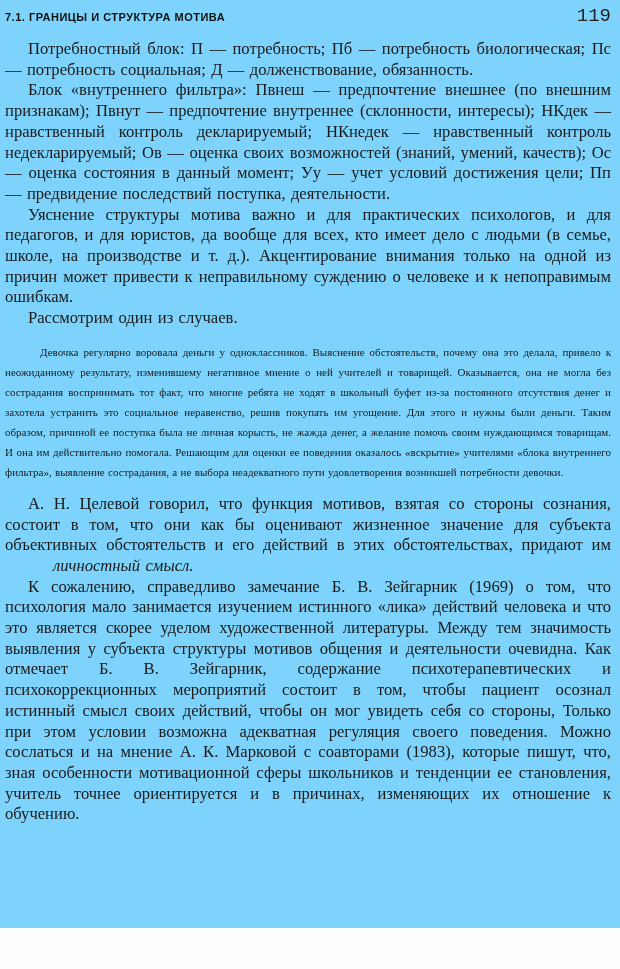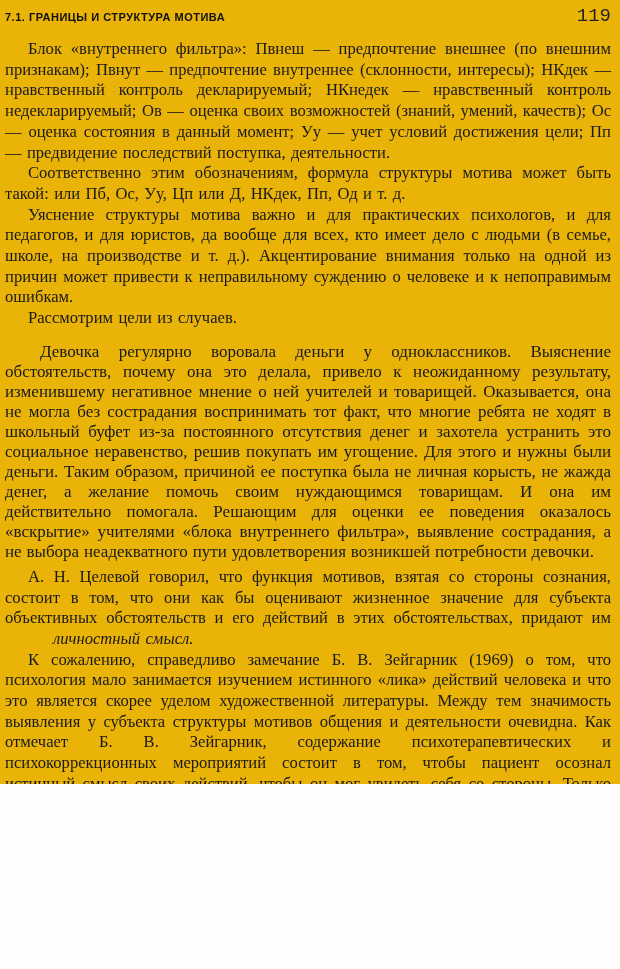--- a/index.html
+++ b/index.html
@@ -4,22 +4,22 @@
 <style>
   html, body {
     margin: 0;
     padding: 0;
     background: #fdfdfd;
   }
   .page {
     position: relative;
     box-sizing: border-box;
     width: 620px;
-    height: 784px;
-    background: #eab308;
+    height: 928px;
+    background: #7dd3fc;
     color: #1a1a1a;
     padding: 6px 9px 0 5px;
     overflow: hidden;
     font-family: "Liberation Serif", serif;
   }
   .running-header {
     display: flex;
     justify-content: space-between;
     align-items: flex-start;
     margin-bottom: 13px;
@@ -45,22 +45,22 @@
     text-align: justify;
     word-spacing: 1.2px;
   }
   .body-text p {
     margin: 0;
     padding: 0;
     text-indent: 23px;
   }
   .case-quote {
     display: block;
-    margin: 13px 0 5px 0;
-    font-size: 17px;
+    margin: 13px 0 12px 0;
+    font-size: 11px;
     line-height: 20px;
     text-indent: 35px;
     text-align: justify;
     word-spacing: 0.6px;
   }
   .emph {
     font-style: italic;
     margin-left: 48px;
   }
 </style>
@@ -69,29 +69,29 @@
 
 <div class="page">
 
   <header class="running-header">
     <span class="section-title">7.1. ГРАНИЦЫ И СТРУКТУРА МОТИВА</span>
     <span class="page-number">119</span>
   </header>
 
   <main class="body-text">
 
+    <p>Потребностный блок: П — потребность; Пб — потребность биологическая; Пс — потребность социальная; Д — долженствование, обязанность.</p>
 
     <p>Блок «внутреннего фильтра»: Пвнеш — предпочтение внешнее (по внешним признакам); Пвнут — предпочтение внутреннее (склонности, интересы); НКдек — нравственный контроль декларируемый; НКнедек — нравственный контроль недекларируемый; Ов — оценка своих возможностей (знаний, умений, качеств); Ос — оценка состояния в данный момент; Уу — учет условий достижения цели; Пп — предвидение последствий поступка, деятельности.</p>
 
 
-    <p>Соответственно этим обозначениям, формула структуры мотива может быть такой: или Пб, Ос, Уу, Цп или Д, НКдек, Пп, Од и т. д.</p>
 
     <p>Уяснение структуры мотива важно и для практических психологов, и для педагогов, и для юристов, да вообще для всех, кто имеет дело с людьми (в семье, школе, на производстве и т. д.). Акцентирование внимания только на одной из причин может привести к неправильному суждению о человеке и к непоправимым ошибкам.</p>
 
-    <p>Рассмотрим цели из случаев.</p>
+    <p>Рассмотрим один из случаев.</p>
 
     <blockquote class="case-quote">Девочка регулярно воровала деньги у одноклассников. Выяснение обстоятельств, почему она это делала, привело к неожиданному результату, изменившему негативное мнение о ней учителей и товарищей. Оказывается, она не могла без сострадания воспринимать тот факт, что многие ребята не ходят в школьный буфет из-за постоянного отсутствия денег и захотела устранить это социальное неравенство, решив покупать им угощение. Для этого и нужны были деньги. Таким образом, причиной ее поступка была не личная корысть, не жажда денег, а желание помочь своим нуждающимся товарищам. И она им действительно помогала. Решающим для оценки ее поведения оказалось «вскрытие» учителями «блока внутреннего фильтра», выявление сострадания, а не выбора неадекватного пути удовлетворения возникшей потребности девочки.</blockquote>
 
 
     <p>
       <span>А. Н. Целевой говорил, что функция мотивов, взятая со стороны сознания, состоит в том, что они как бы оценивают жизненное значение для субъекта объективных обстоятельств и его действий в этих обстоятельствах, придают им </span><i class="emph">личностный смысл.</i>
     </p>
 
     <p>К сожалению, справедливо замечание Б. В. Зейгарник (1969) о том, что психология мало занимается изучением истинного «лика» действий человека и что это является скорее уделом художественной литературы. Между тем значимость выявления у субъекта структуры мотивов общения и деятельности очевидна. Как отмечает Б. В. Зейгарник, содержание психотерапевтических и психокоррекционных мероприятий состоит в том, чтобы пациент осознал истинный смысл своих действий, чтобы он мог увидеть себя со стороны, Только при этом условии возможна адекватная регуляция своего поведения. Можно сослаться и на мнение А. К. Марковой с соавторами (1983), которые пишут, что, зная особенности мотивационной сферы школьников и тенденции ее становления, учитель точнее ориентируется и в причинах, изменяющих их отношение к обучению.</p>
 

